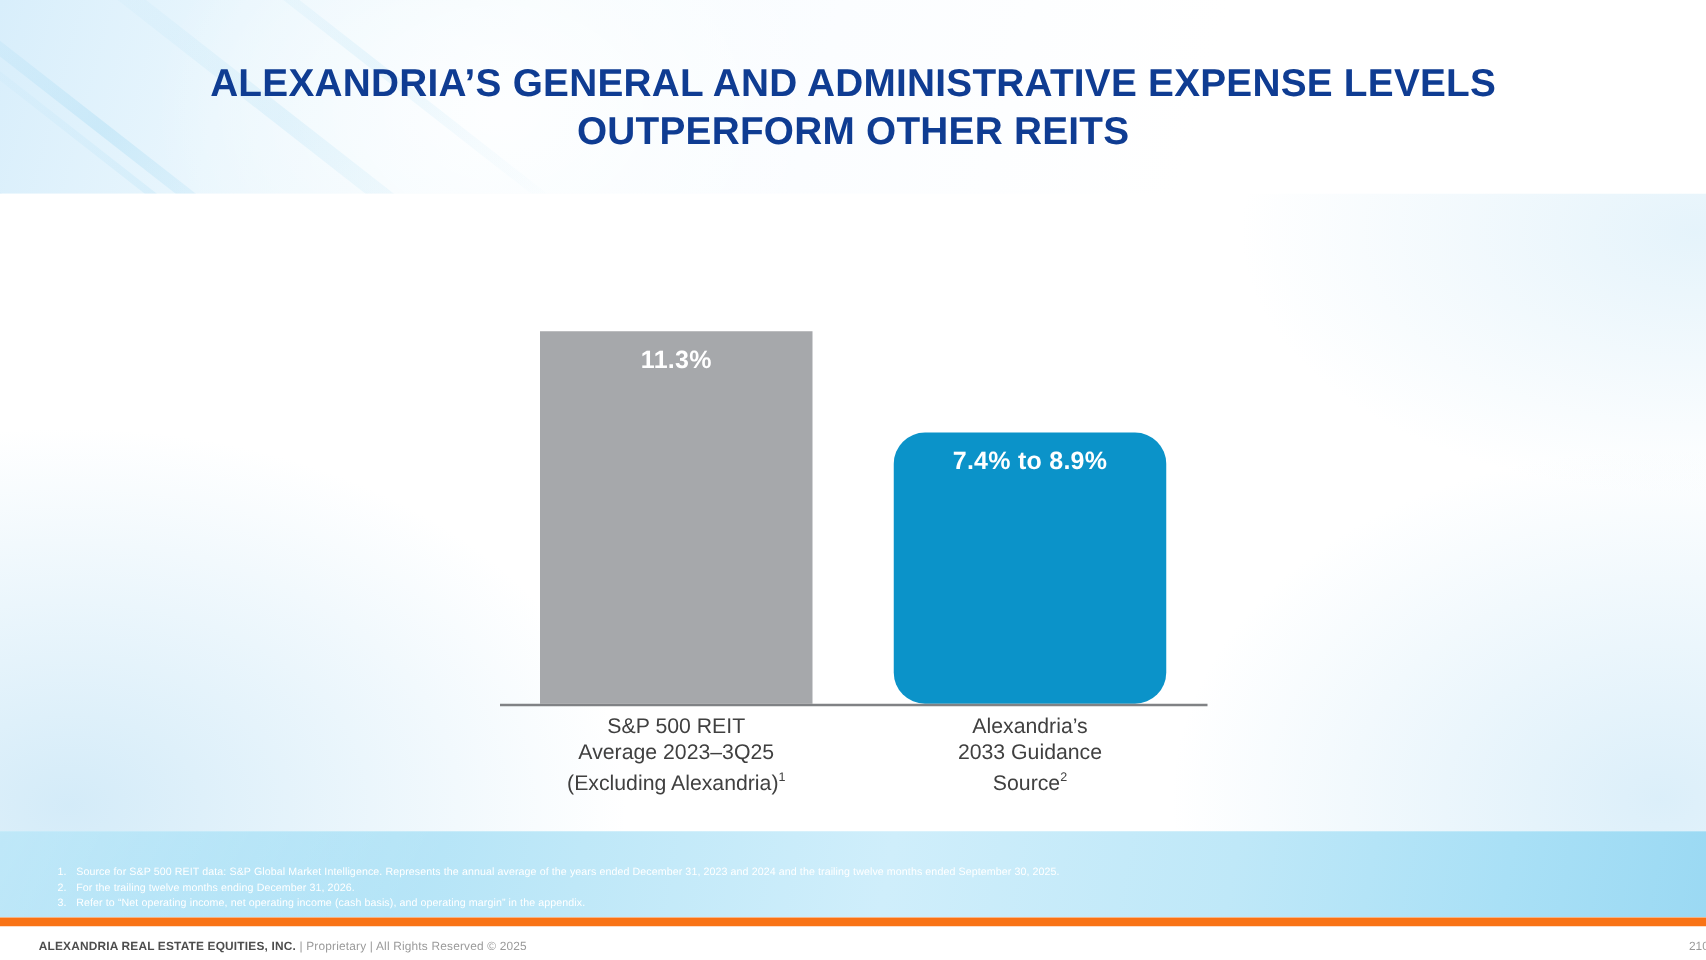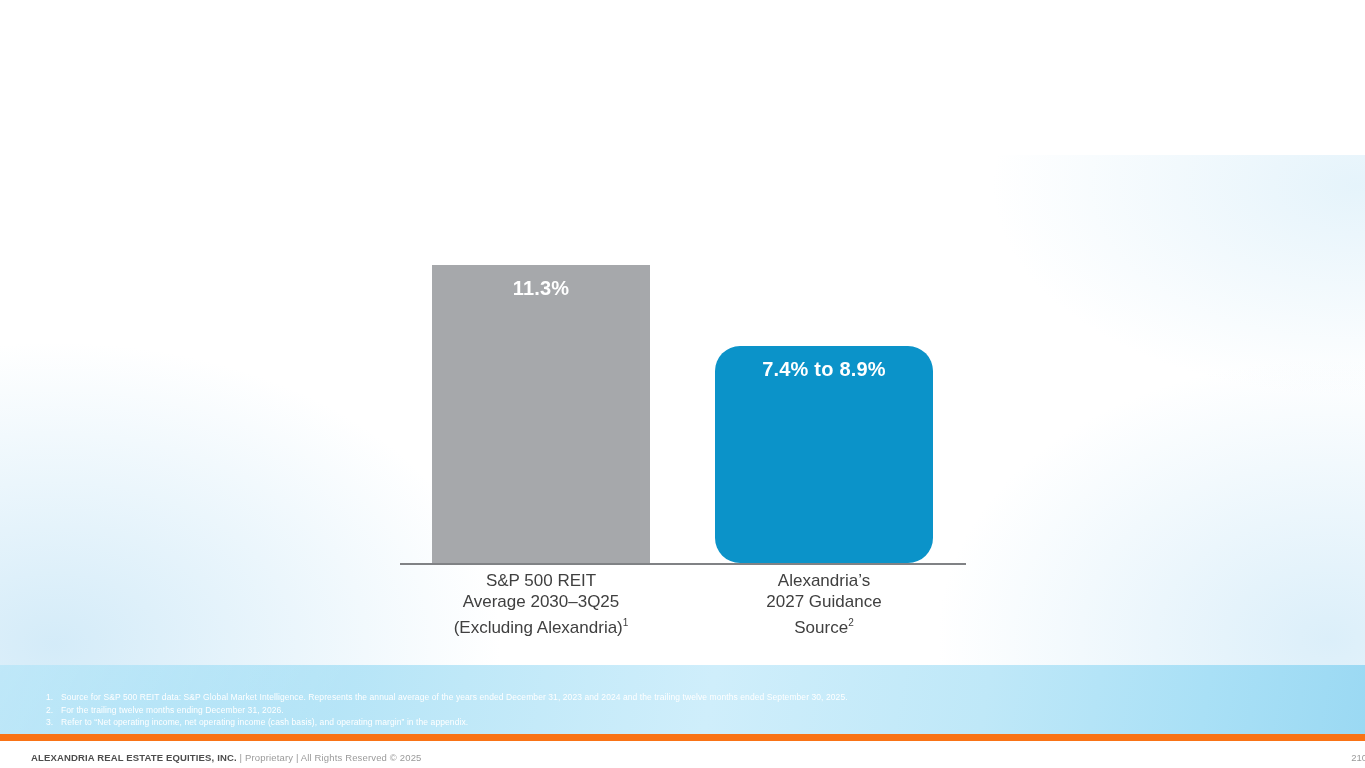--- a/index.html
+++ b/index.html
@@ -250,48 +250,59 @@
     top: 11px;
     color: #9a9a9a;
     font-size: 9.5px;
   }
 </style>
 </head>
 <body>
 
 <div id="slide">
 
+  <div class="header">
+    <div class="hdr-softglow"></div>
+    <div class="hdr-streak hdr-s1"></div>
+    <div class="hdr-streak hdr-s2"></div>
+    <div class="hdr-streak hdr-s3"></div>
+    <div class="hdr-streak hdr-s4"></div>
+    <div class="hdr-streak hdr-s5"></div>
+    <div class="hdr-wedge"></div>
+    <div class="hdr-wedge2"></div>
+    <div class="title">ALEXANDRIA’S GENERAL AND ADMINISTRATIVE EXPENSE LEVELS OUTPERFORM OTHER REITS</div>
+  </div>
 
   <div class="body-area">
 
     <div class="chart">
       <div class="plot">
 
         <div class="bar bar-gray">
           <div class="bar-value">11.3%</div>
         </div>
 
         <div class="bar bar-blue">
           <div class="bar-value">7.4% to 8.9%</div>
         </div>
 
         <div class="axis-line"></div>
       </div>
 
       <div class="cat-labels">
         <div class="cat cat-1">
           <div>S&amp;P 500 REIT</div>
-          <div>Average 2030–3Q25</div>
+          <div>Average 2023–3Q25</div>
           <div>
             <span>(Excluding Alexandria)</span><sup>1</sup>
           </div>
         </div>
         <div class="cat cat-2">
           <div>Alexandria’s</div>
-          <div>2027 Guidance</div>
+          <div>2033 Guidance</div>
           <div>
             <span>Source</span><sup>2</sup>
           </div>
         </div>
       </div>
     </div>
 
 
   </div>
 

